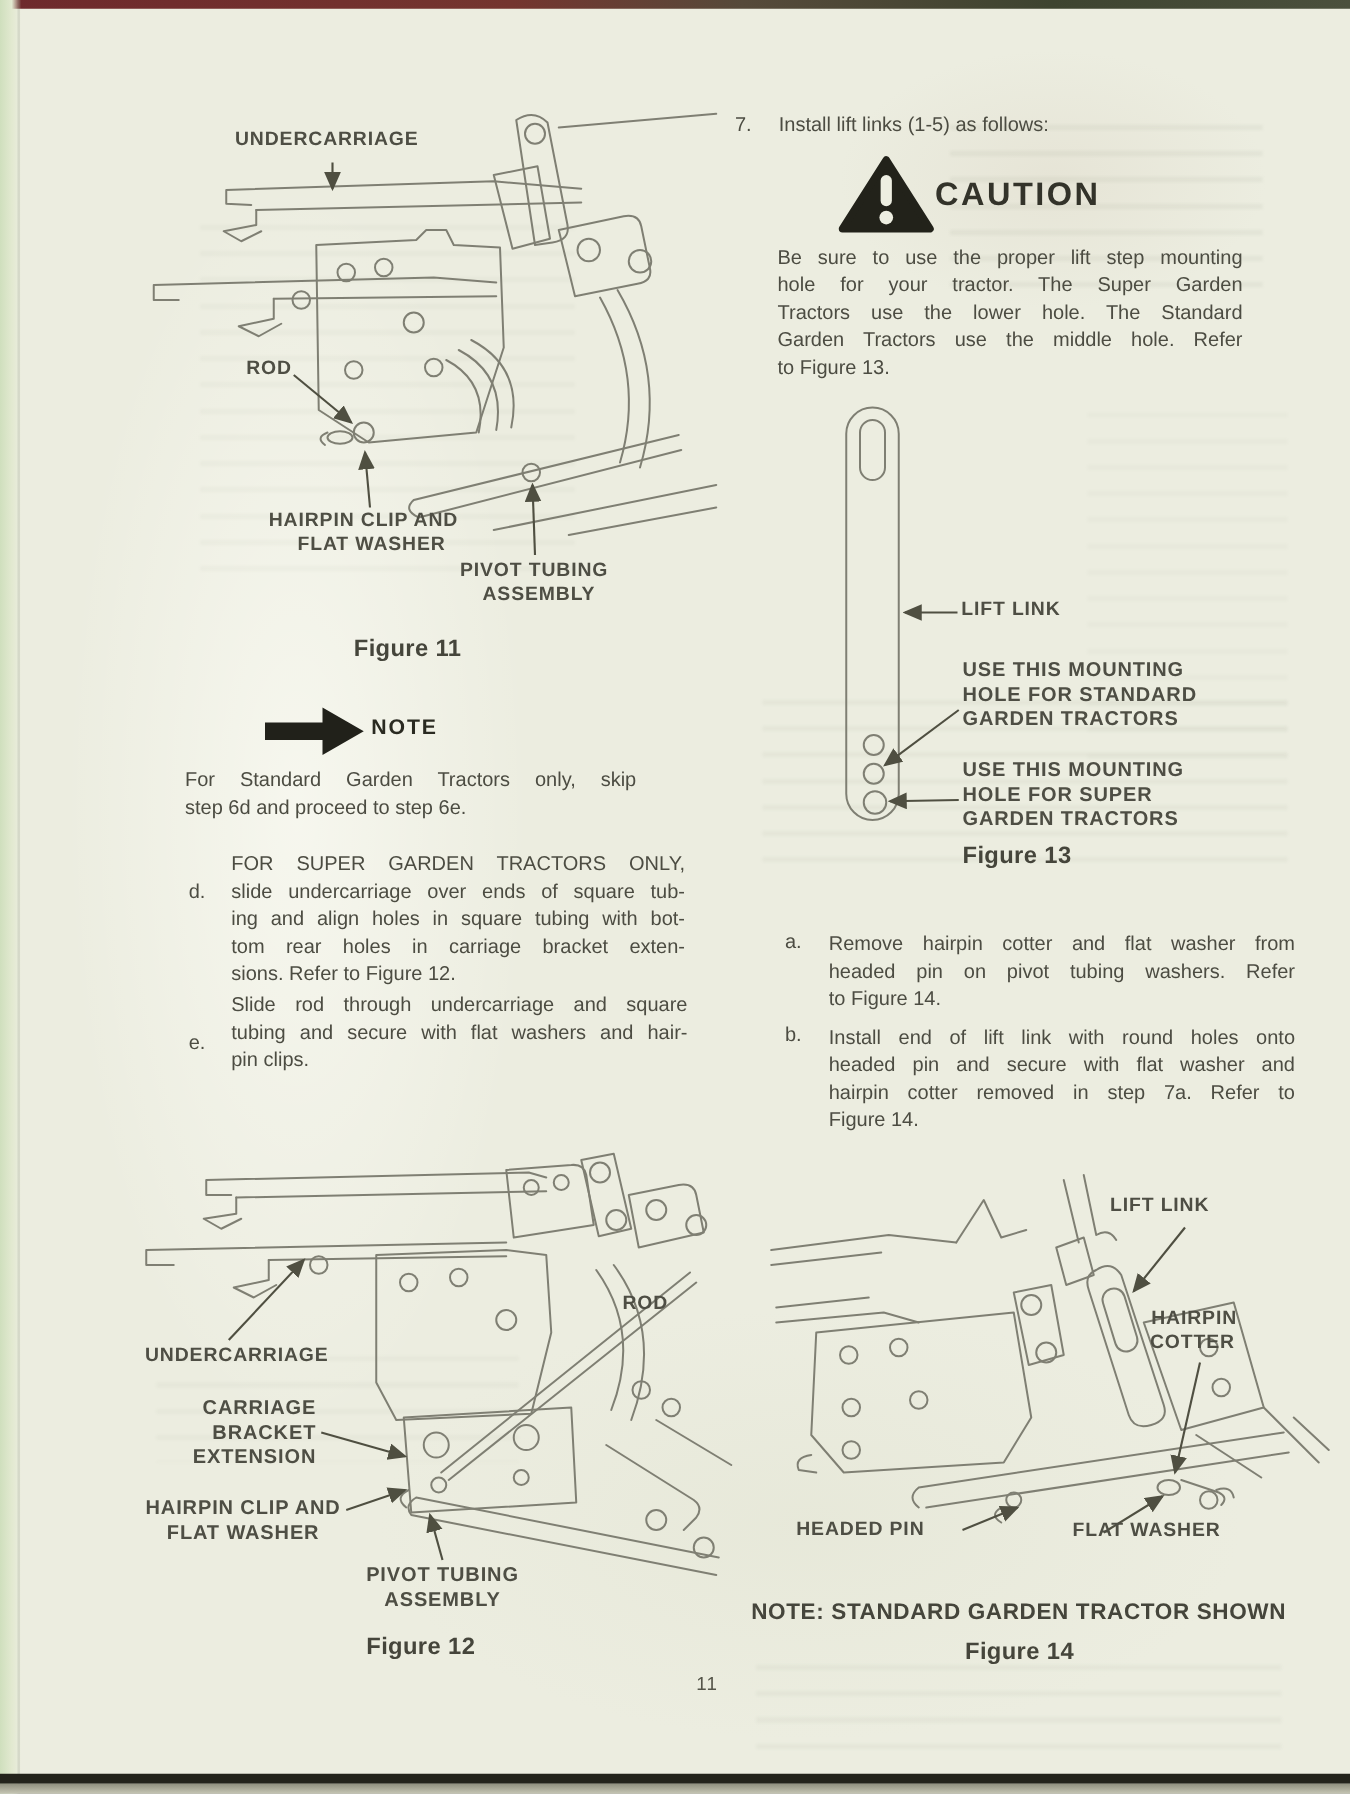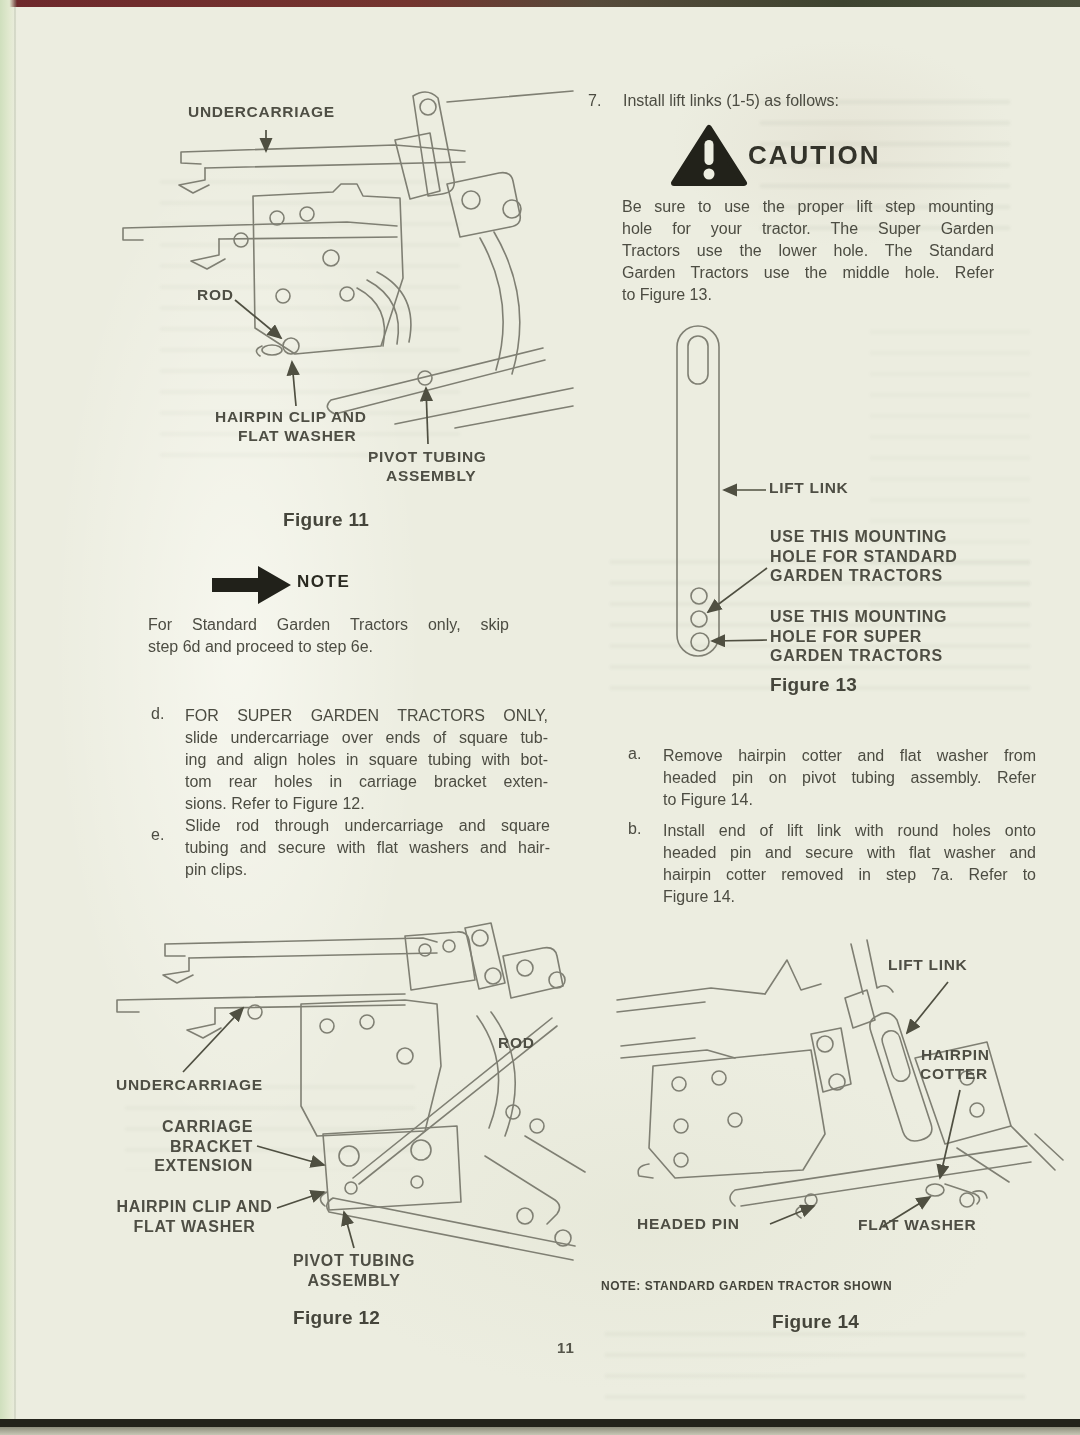--- a/index.html
+++ b/index.html
@@ -32,22 +32,22 @@
   .cap { position:absolute; font-weight:bold; font-size:19px; color:#45453b; white-space:nowrap; letter-spacing:.3px; }
 
   .txt { position:absolute; font-size:16px; color:#4c4c42; }
   .lines { position:absolute; }
   .ln { height:22px; line-height:21px; font-size:16px; color:#4c4c42; overflow:hidden; }
   .j { text-align:justify; }
   .j::after { content:""; display:inline-block; width:100%; height:0; }
 
   .note-title { position:absolute; font-weight:bold; font-size:17px; letter-spacing:1.5px; color:#2a2a21; }
   .caution-title { position:absolute; font-weight:bold; font-size:26px; letter-spacing:2px; color:#33332a; }
-  .fig-note { position:absolute; font-weight:bold; font-size:12px; letter-spacing:.5px; color:#45453b; white-space:nowrap; }
-  .pagenum { position:absolute; font-size:15px; color:#55554a; letter-spacing:1px;font-weight:bold; }
+  .fig-note { position:absolute; font-weight:bold; font-size:18px; letter-spacing:.5px; color:#45453b; white-space:nowrap; }
+  .pagenum { position:absolute; font-size:15px; color:#55554a; letter-spacing:1px; }
 
   svg { position:absolute; overflow:visible; }
   .art * { stroke:#7f7f73; stroke-width:1.6; fill:none; stroke-linejoin:round; stroke-linecap:round; }
   .arrow { stroke:#4f4f41; stroke-width:1.7; fill:none; }
 </style>
 </head>
 <body>
 
 <div class="page">
   <div class="edge-top"></div>
@@ -113,30 +113,30 @@
   <svg style="left:212px;top:566px" width="80" height="38" viewBox="0 0 80 38">
     <path d="M0,12 L46,12 L46,0 L79,19 L46,38 L46,26 L0,26 Z" fill="#21211a"></path>
   </svg>
   <div class="note-title" style="left:297px;top:572px">NOTE</div>
   <div class="lines" style="left:148px;top:614px;width:361px">
     <div class="ln j">For Standard Garden Tractors only, skip</div>
     <div class="ln">step 6d and proceed to step 6e.</div>
   </div>
 
   <div class="txt" style="left:151px;top:705px">d.</div>
-  <div class="lines" style="left:185px;top:705px;width:363px">
+  <div class="lines" style="left:185px;top:681px;width:363px">
     <div class="ln j">FOR SUPER GARDEN TRACTORS ONLY,</div>
     <div class="ln j">slide undercarriage over ends of square tub-</div>
     <div class="ln j">ing and align holes in square tubing with bot-</div>
     <div class="ln j">tom rear holes in carriage bracket exten-</div>
     <div class="ln">sions.  Refer to Figure 12.</div>
   </div>
 
   <div class="txt" style="left:151px;top:826px">e.</div>
-  <div class="lines" style="left:185px;top:815px;width:365px">
+  <div class="lines" style="left:185px;top:794px;width:365px">
     <div class="ln j">Slide rod through undercarriage and square</div>
     <div class="ln j">tubing and secure with flat washers and hair-</div>
     <div class="ln">pin clips.</div>
   </div>
 
   <svg style="left:105px;top:916px" width="490" height="425" viewBox="0 0 490 425">
     <defs>
         <marker id="ah12" viewBox="0 0 8 8" markerWidth="9" markerHeight="9" refX="7" refY="3.5" orient="auto">
           <path d="M0,0L8,3.5L0,7z" fill="#4f4f41"></path>
         </marker>
@@ -244,21 +244,21 @@
   <div class="lblblock" style="left:770px;top:607px">
     <div>USE THIS MOUNTING</div>
     <div>HOLE FOR SUPER</div>
     <div>GARDEN TRACTORS</div>
   </div>
   <div class="cap" style="left:770px;top:674px">Figure 13</div>
 
   <div class="txt" style="left:628px;top:745px">a.</div>
   <div class="lines" style="left:663px;top:745px;width:373px">
     <div class="ln j">Remove hairpin cotter and flat washer from</div>
-    <div class="ln j">headed pin on pivot tubing assembly.  Refer</div>
+    <div class="ln j">headed pin on pivot tubing washers.  Refer</div>
     <div class="ln">to Figure 14.</div>
   </div>
   <div class="txt" style="left:628px;top:820px">b.</div>
   <div class="lines" style="left:663px;top:820px;width:373px">
     <div class="ln j">Install end of lift link with round holes onto</div>
     <div class="ln j">headed pin and secure with flat washer and</div>
     <div class="ln j">hairpin cotter removed in step 7a.  Refer to</div>
     <div class="ln">Figure 14.</div>
   </div>
 

